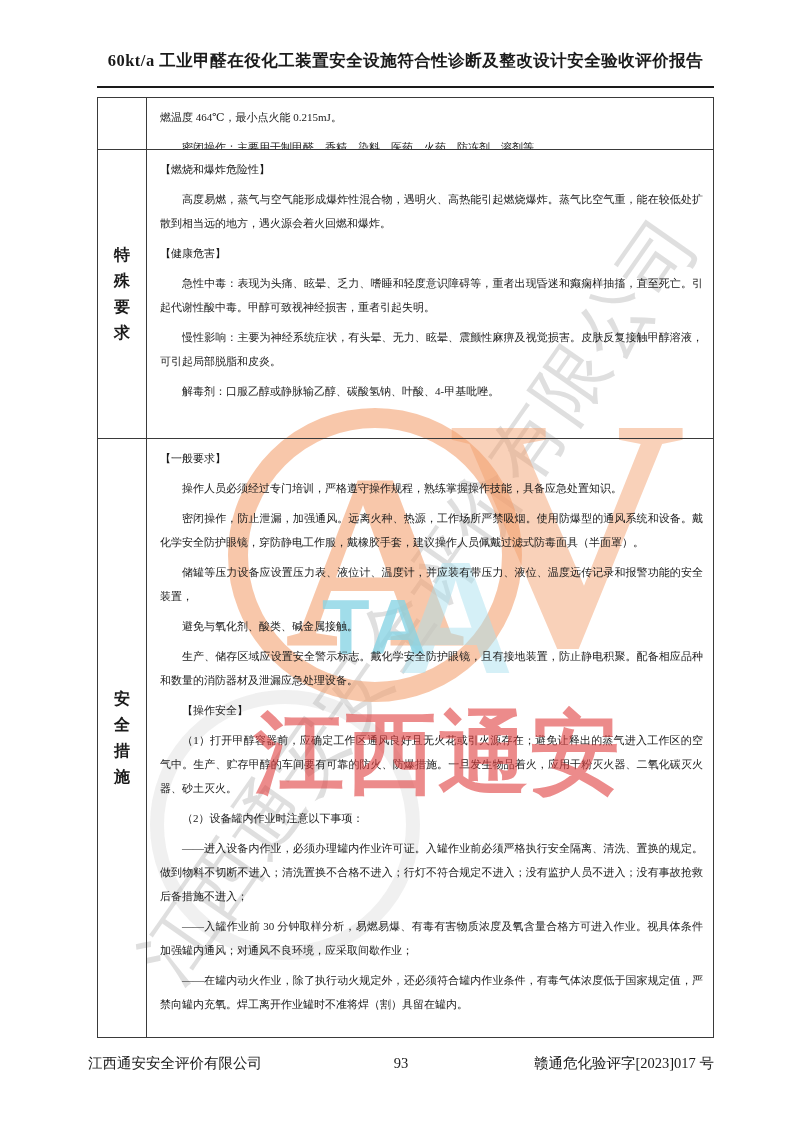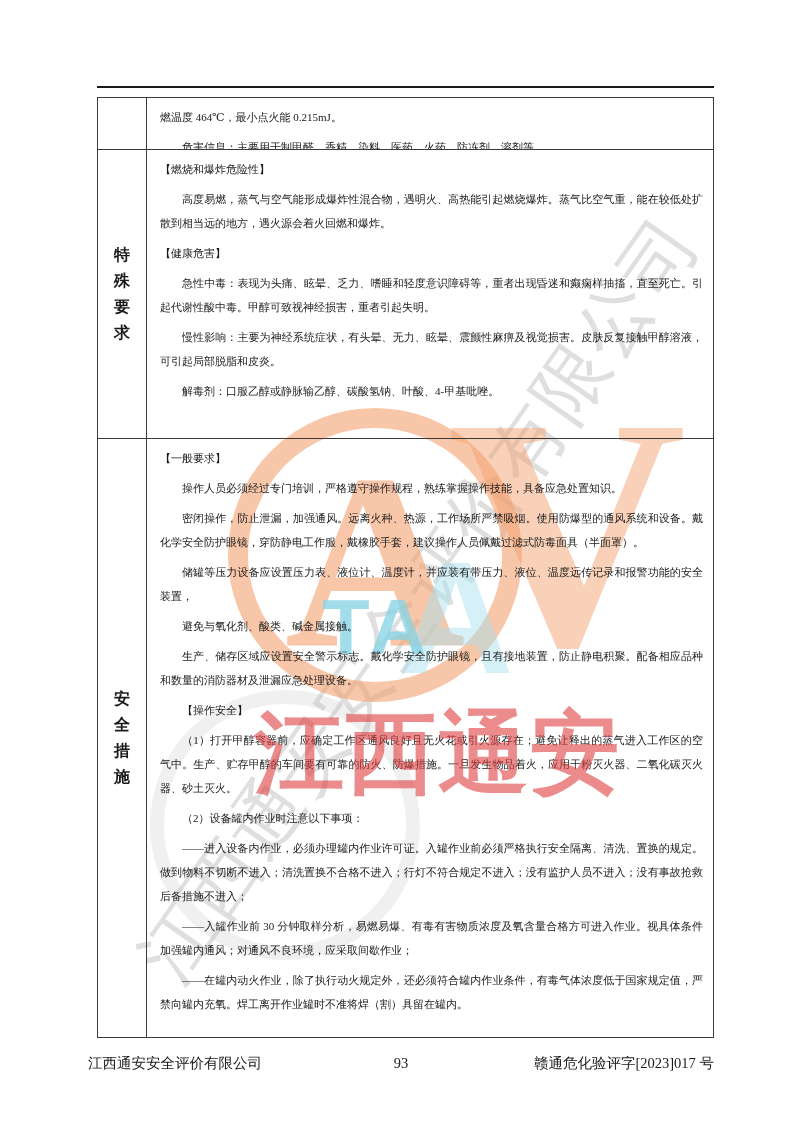--- a/index.html
+++ b/index.html
@@ -87,30 +87,33 @@
 <div class="page">
 
   <div class="wm wm-gray-text">江西通安安全评价有限公司</div>
   <div class="wm wm-gray-ring"></div>
   <div class="wm wm-ring"></div>
   <div class="wm wm-ring-a">A</div>
   <div class="wm wm-swoosh">V</div>
   <div class="wm wm-cyan-biga">A</div>
   <div class="wm wm-cyan-ta">TA</div>
 
+  <div class="doc-header">
+    <div class="doc-title">60kt/a 工业甲醛在役化工装置安全设施符合性诊断及整改设计安全验收评价报告</div>
+  </div>
   <div class="header-rule"></div>
 
   <div class="doc-table">
     <div class="trow row-cont">
       <div class="label-cell">
         <span class="vlabel"></span>
       </div>
       <div class="content-cell">
           <p class="para">燃温度 464℃，最小点火能 0.215mJ。</p>
-          <p class="para indent">危害信息：主要用于制甲醛、香精、染料、医药、火药、防冻剂、溶剂等。</p>
+          <p class="para indent">密闭操作：主要用于制甲醛、香精、染料、医药、火药、防冻剂、溶剂等。</p>
         </div>
     </div>
     <div class="trow row-hazard">
       <div class="label-cell">
         <span class="vlabel">特殊要求</span>
       </div>
       <div class="content-cell">
           <p class="para">【燃烧和爆炸危险性】</p>
           <p class="para indent">高度易燃，蒸气与空气能形成爆炸性混合物，遇明火、高热能引起燃烧爆炸。蒸气比空气重，能在较低处扩散到相当远的地方，遇火源会着火回燃和爆炸。</p>
           <p class="para">【健康危害】</p>

